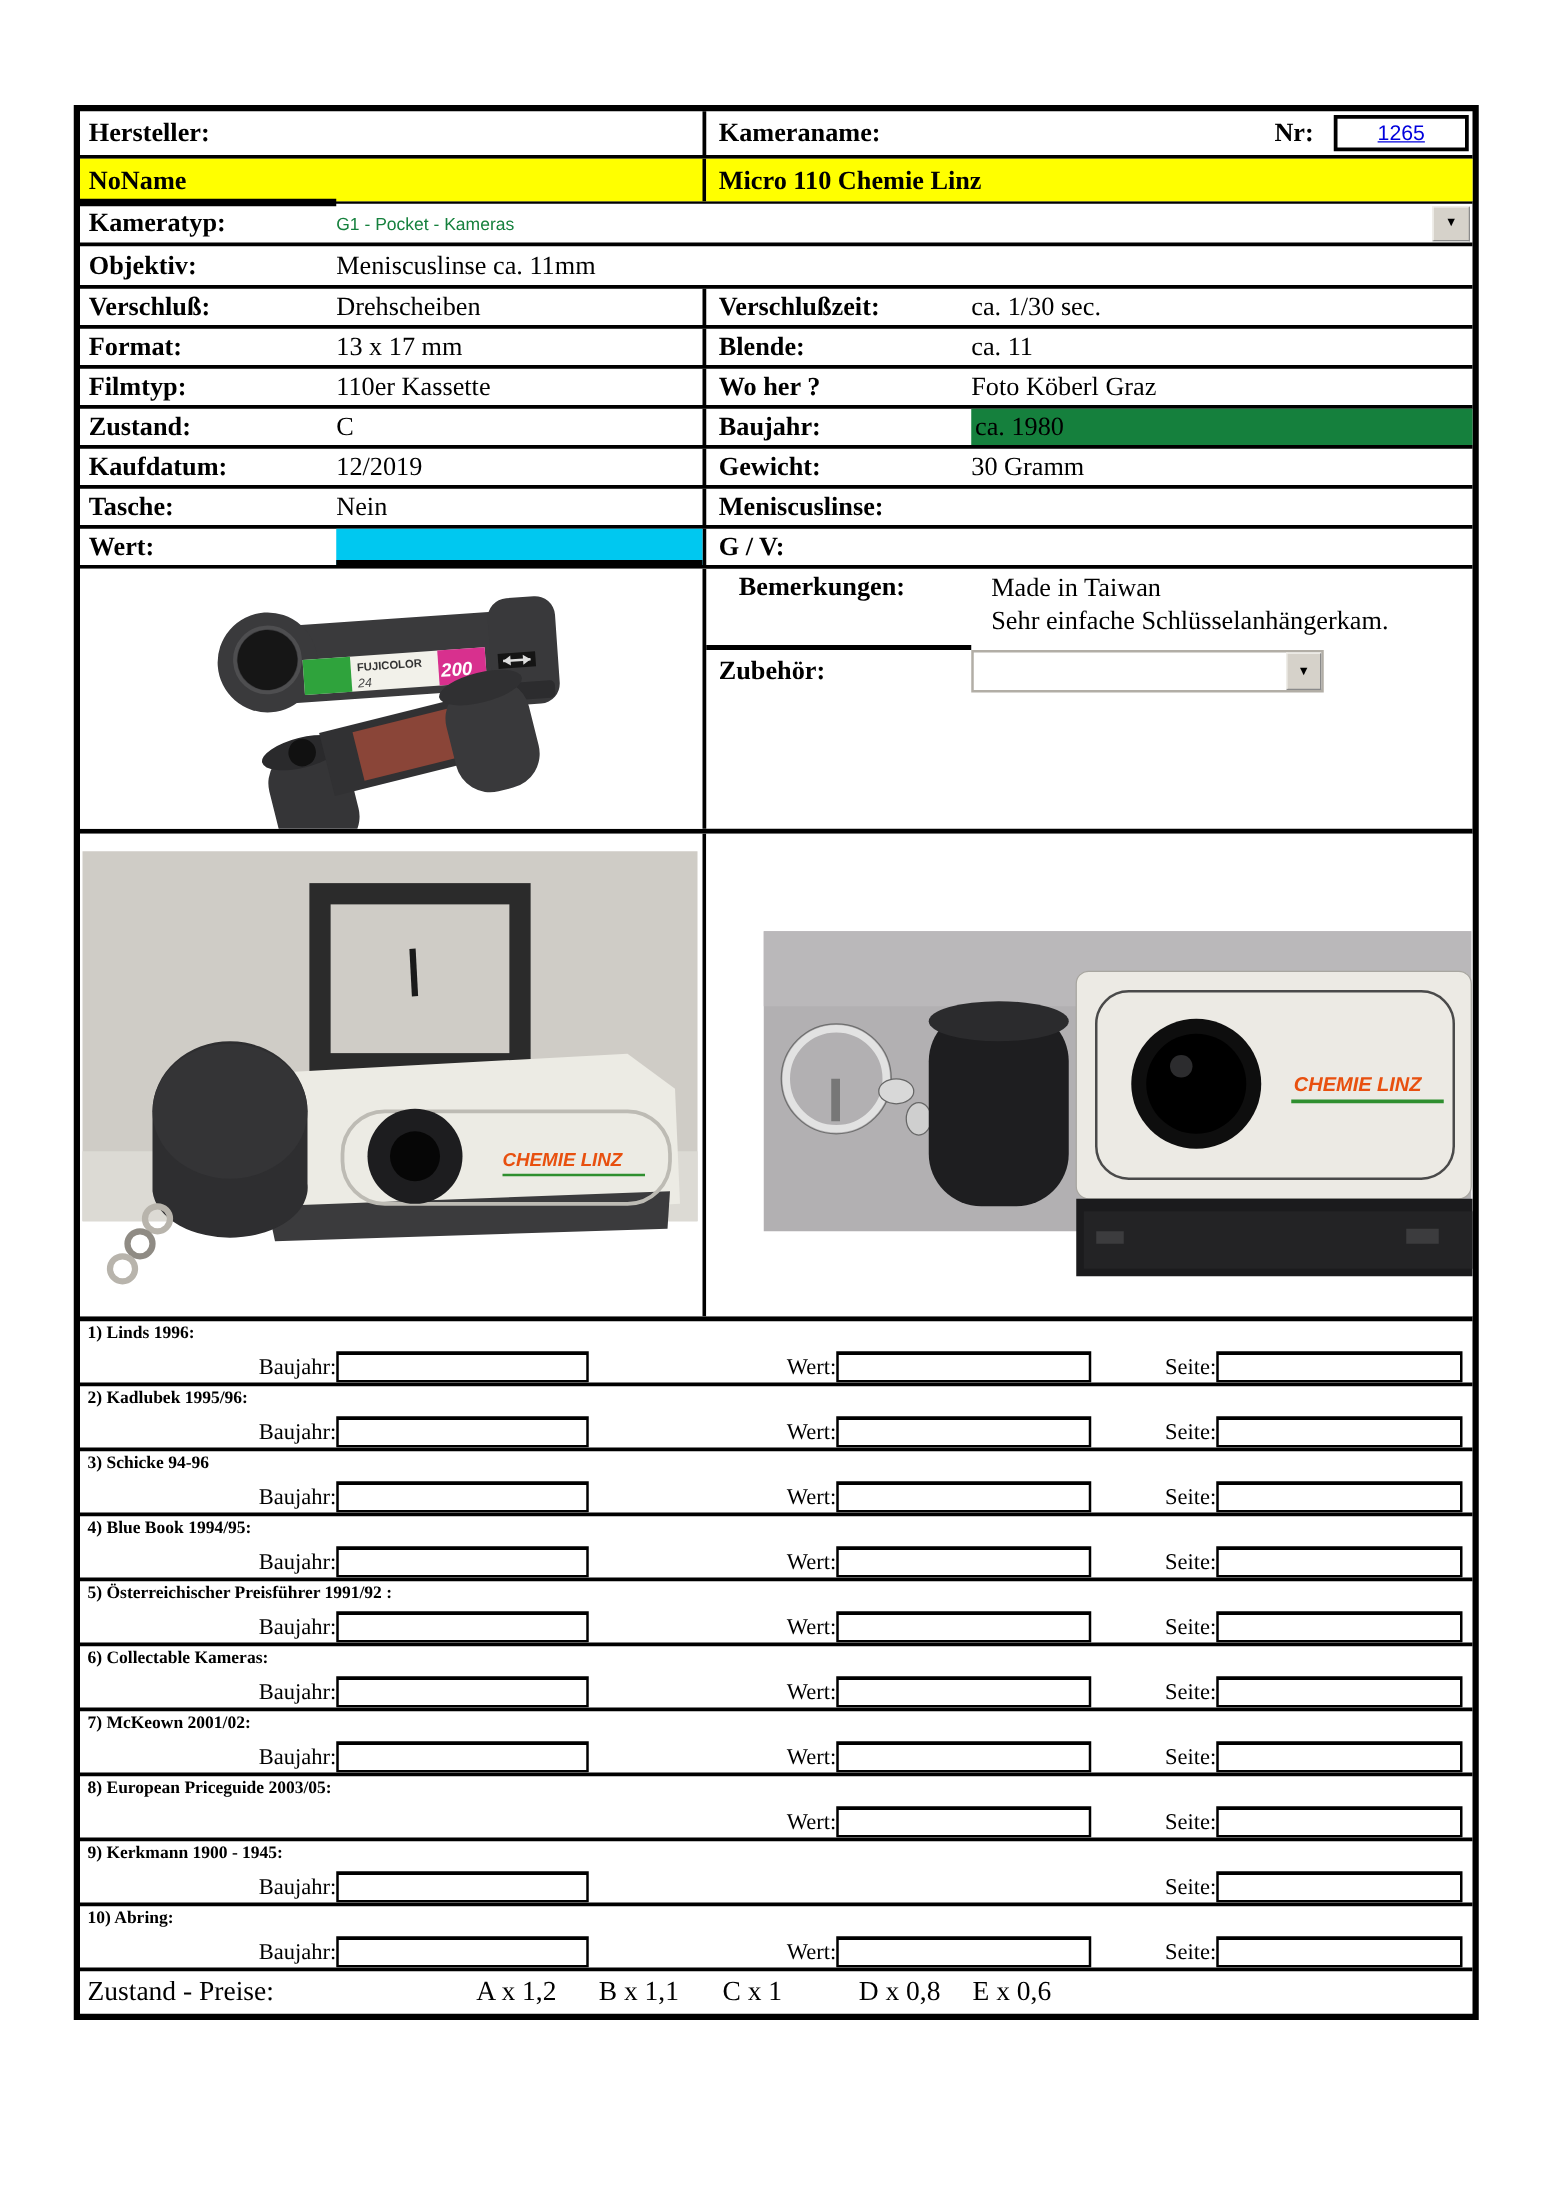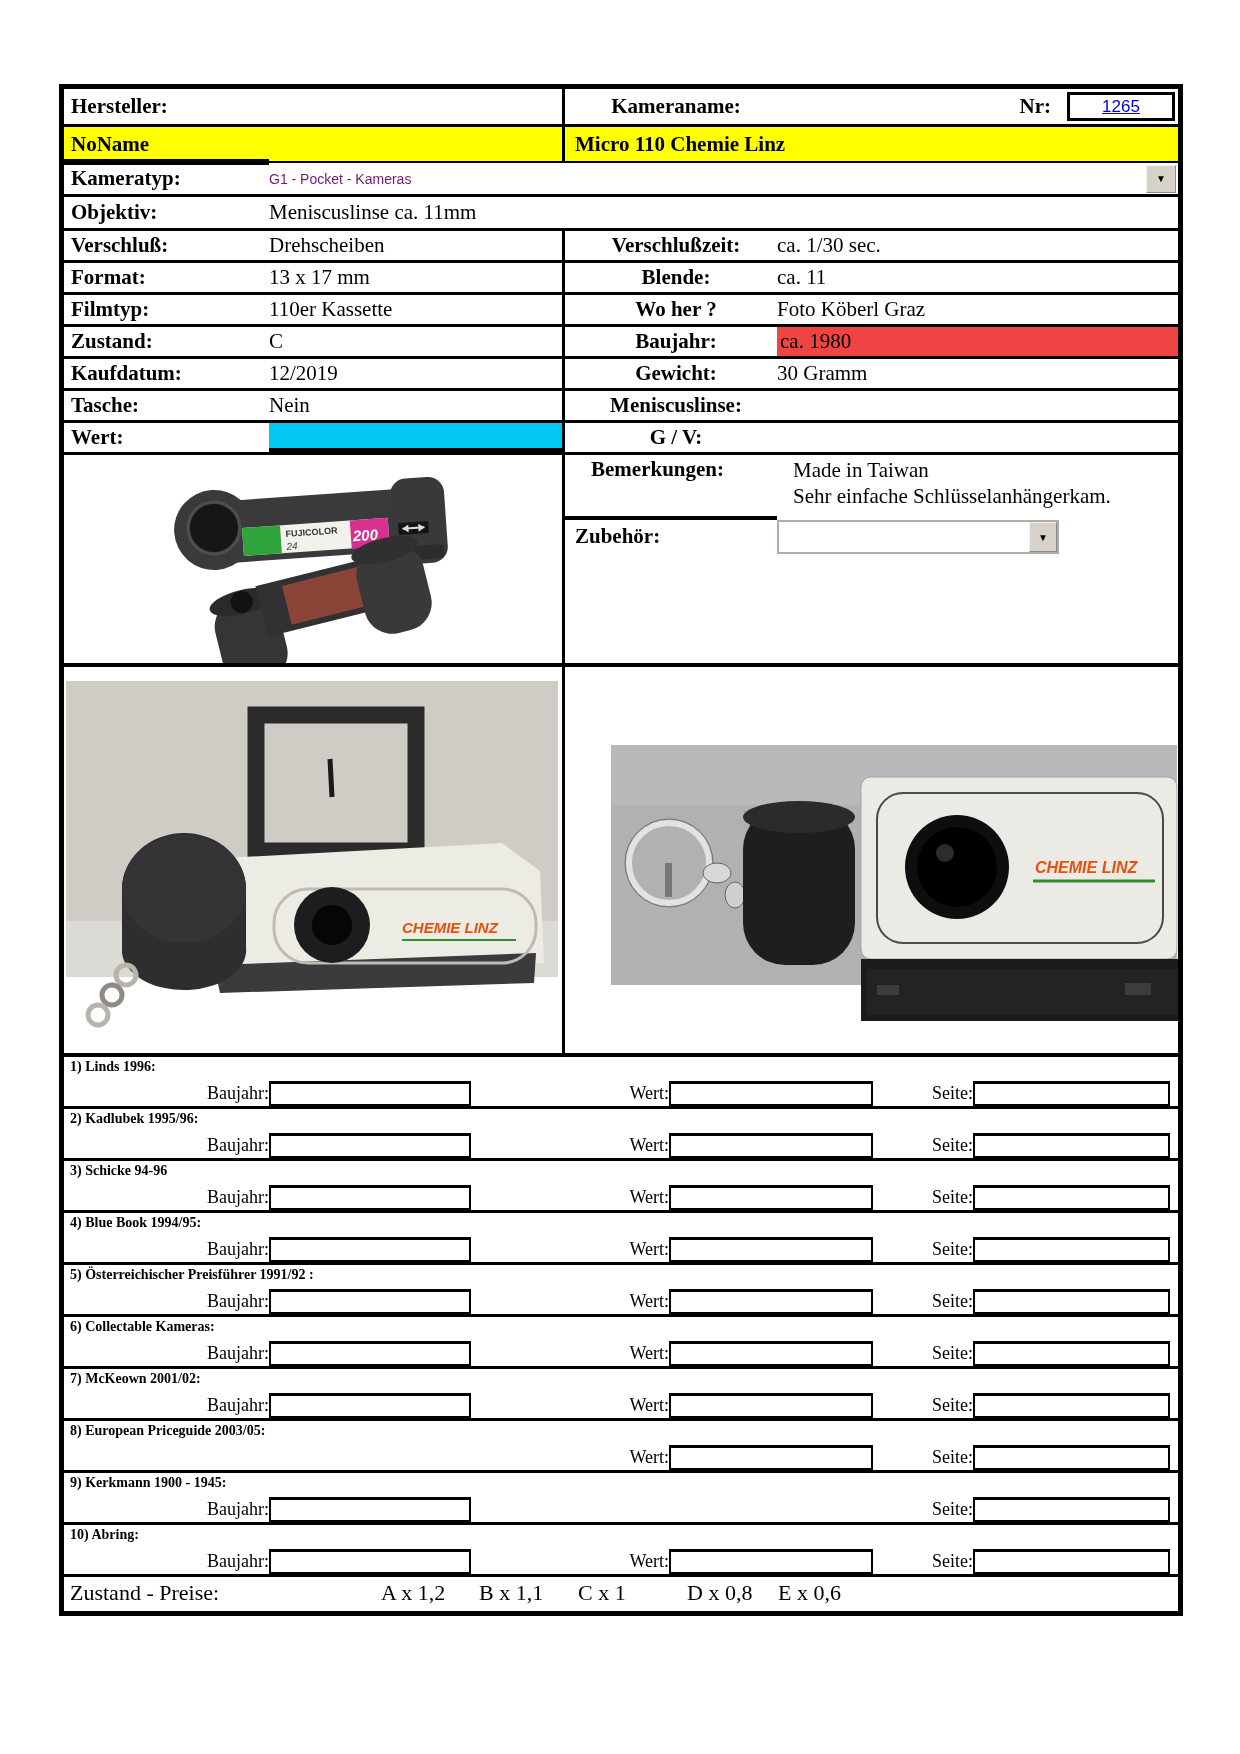--- a/index.html
+++ b/index.html
@@ -9,48 +9,48 @@
   .form { position:absolute; left:59px; top:84px; width:1124px; border:5px solid #000; background:#fff; display:flex; flex-direction:column; }
 
   .r { display:flex; border-bottom:3px solid #000; flex-shrink:0; align-items:stretch; }
   .r:last-child { border-bottom:none; }
 
   .lbl { font-weight:bold; font-size:21px; white-space:nowrap; }
   .val { font-size:21px; white-space:nowrap; }
 
   .cl { width:501px; border-right:3px solid #000; display:flex; align-items:center; padding-left:7px; position:relative; }
   .cl .lbl { width:198px; flex-shrink:0; }
-  .cr { flex:1; display:flex; align-items:center; padding-left:10px; position:relative;text-align:center; }
+  .cr { flex:1; display:flex; align-items:center; padding-left:10px; position:relative; }
   .cr .lbl { width:202px; flex-shrink:0; }
 
   .h-header { height:38px; }
   .h-yellow { height:36px; border-bottom:2px solid #000; }
   .h-kt     { height:34px; }
   .h-obj    { height:34px; }
   .h-field  { height:32px; }
   .h-mid    { height:212px; border-bottom:4px solid #000; }
   .h-photo  { height:390px; border-bottom:4px solid #000; }
 
   .yellow-bg { background:#ffff00; }
   .noname-bar { position:absolute; left:0; bottom:-4px; width:205px; height:6px; background:#000; z-index:3; }
 
   .nr-lbl { margin-left:auto; width:auto !important; }
   .nr-box { width:108px; height:29px; border:3px solid #000; margin-left:16px; margin-right:3px; display:flex; align-items:center; justify-content:center;
             font-family:"Liberation Sans", sans-serif; font-size:17px; color:#0000dd; text-decoration:underline; background:#fff; }
 
   .fullrow { display:flex; align-items:center; padding-left:7px; }
   .fullrow .lbl { width:198px; flex-shrink:0; }
-  .kt-val { font-family:"Liberation Sans", sans-serif; font-size:14px; color:#701a75; }
+  .kt-val { font-family:"Liberation Sans", sans-serif; font-size:14px; color:#15803d; }
 
   .ddb { width:30px; height:28px; background:#d6d2ca; border:1px solid #8a8a8a; border-top-color:#f3f2ee; border-left-color:#f3f2ee;
          display:flex; align-items:center; justify-content:center; font-size:10px; color:#000; flex-shrink:0; }
   .kt-ddb { margin-left:auto; margin-right:2px; align-self:center; }
 
   .cyanbox { flex:1; align-self:stretch; background:#00c8f0; border-bottom:4px solid #000; }
-  .val-cyan { flex:1; align-self:stretch; background:#ef4444; display:flex; align-items:center; padding-left:3px; }
+  .val-cyan { flex:1; align-self:stretch; background:#15803d; display:flex; align-items:center; padding-left:3px; }
 
   .mid-l { width:501px; border-right:3px solid #000; background:#fff; display:flex; align-items:center; justify-content:center; }
   .mid-r { flex:1; display:flex; flex-direction:column; }
   .bem { display:flex; padding-left:26px; margin-top:2px; }
   .bem .lbl { width:202px; flex-shrink:0; }
   .bem-lines .val { display:block; line-height:26px; }
   .zub { display:flex; margin-top:7px; align-items:flex-start; }
   .zub-lblwrap { width:212px; flex-shrink:0; border-top:4px solid #000; padding:4px 0 0 10px; }
   .zub-field { margin-top:4px; width:282px; height:34px; background:#fff; border:2px solid #b2aea6; display:flex; align-items:stretch; }
   .zub-value { flex:1; font-family:"Liberation Sans", sans-serif; font-size:16px; }

